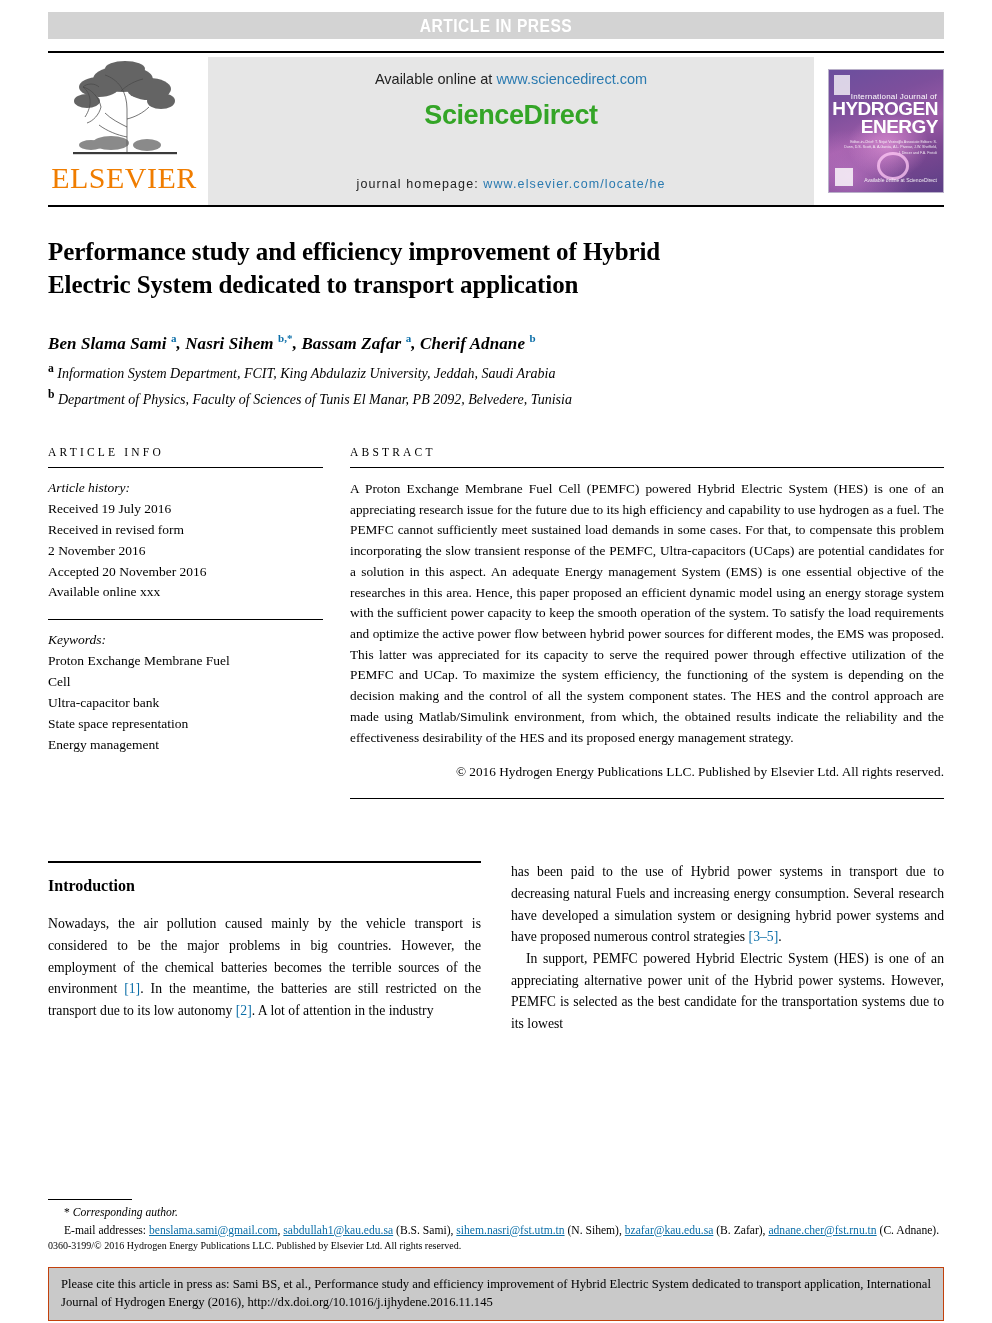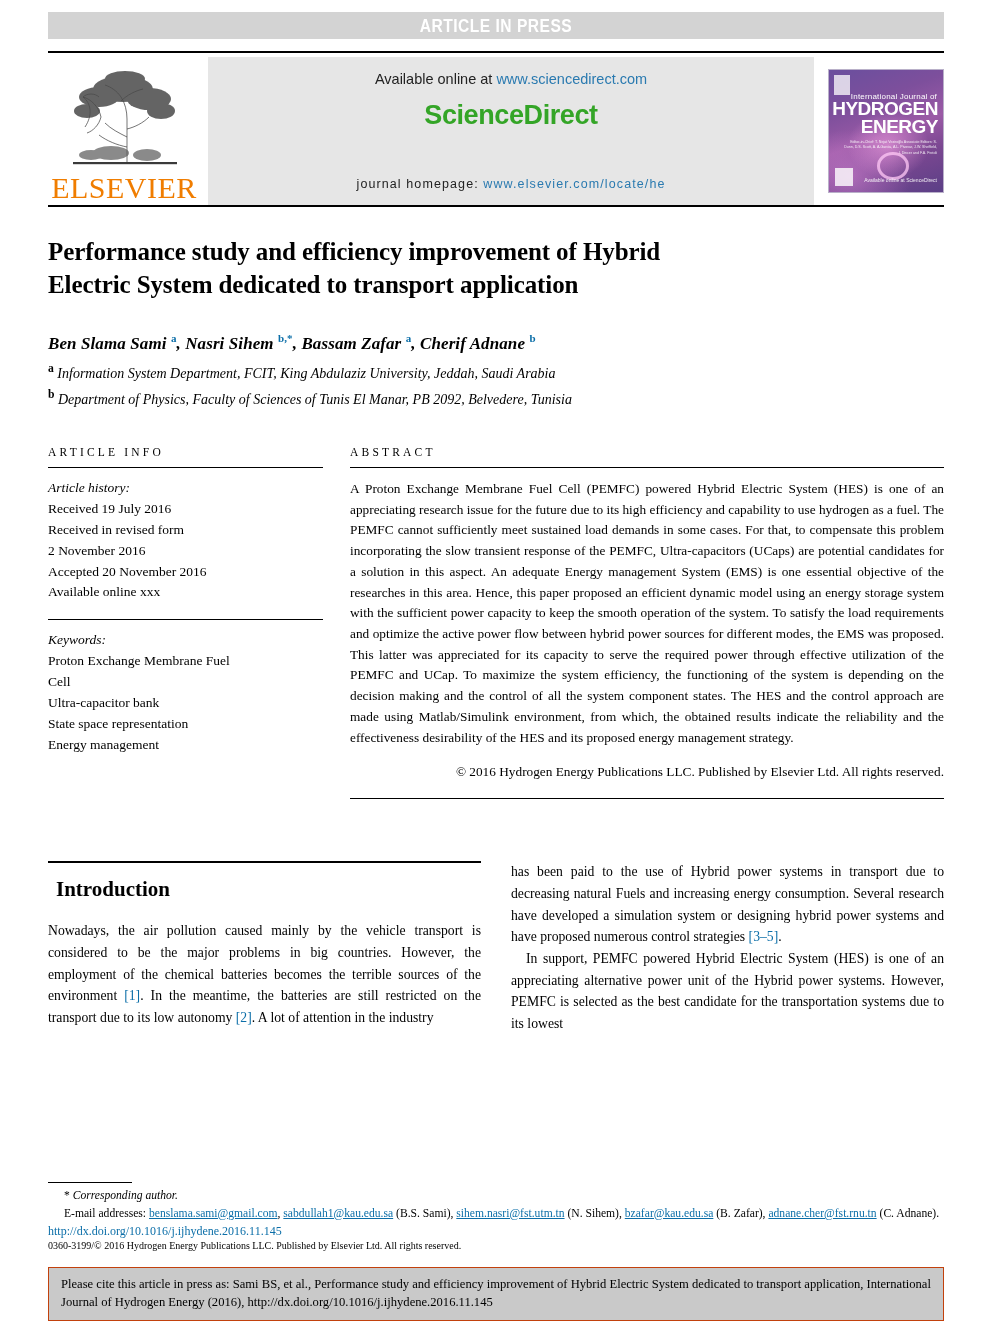--- a/index.html
+++ b/index.html
@@ -63,21 +63,21 @@
     align-items: stretch;
     height: 148px;
     margin-top: 4px;
   }
   .elsevier-cell {
     width: 152px;
     display: flex;
     flex-direction: column;
     align-items: center;
     justify-content: flex-end;
-    padding-bottom: 2px;
+    padding-bottom: 12px;
   }
   .tree-svg { display:block; }
   .elsevier-word {
     font-family: "Liberation Serif", serif;
     font-size: 30px;
     letter-spacing: 0.5px;
     color: #f07d00;
     line-height: 1;
     margin-top: 2px;
   }
@@ -284,22 +284,22 @@
     column-gap: 30px;
   }
   .bcol { flex: 1; }
   .intro-rule {
     border-top: 2.5px solid #000;
     margin-bottom: 14px;
   }
   .intro-head {
     font-family: "Liberation Serif", serif;
     font-weight: bold;
-    font-size: 21px;
-    margin: 0 0 18px 8px;
+    font-size: 16px;
+    margin: 0 0 18px 0;
   }
   .btext {
     font-family: "Liberation Serif", serif;
     font-size: 13.7px;
     line-height: 1.58;
     text-align: justify;
     margin: 0;
   }
   .btext + .btext { text-indent: 15px; }
   .ref { color: #0b6ea8; }
@@ -475,21 +475,20 @@
     <div class="bcol">
       <p class="btext"><span>has been paid to the use of Hybrid power systems in transport due to decreasing natural Fuels and increasing energy consumption. Several research have developed a simulation system or designing hybrid power systems and have proposed numerous control strategies </span><span class="ref">[3–5]</span><span>.</span></p>
       <p class="btext">In support, PEMFC powered Hybrid Electric System (HES) is one of an appreciating alternative power unit of the Hybrid power systems. However, PEMFC is selected as the best candidate for the transportation systems due to its lowest</p>
     </div>
   </div>
 
   <div class="foot">
     <div class="foot-rule"></div>
     <div class="foot-line foot-corr"><span class="star">*</span> <span>Corresponding author.</span></div>
     <div class="foot-line foot-mail"><span>E-mail addresses: </span><a href="#" class="link">benslama.sami@gmail.com</a><span>, </span><a href="#" class="link">sabdullah1@kau.edu.sa</a><span> (B.S. Sami), </span><a href="#" class="link">sihem.nasri@fst.utm.tn</a><span> (N. Sihem), </span><a href="#" class="link">bzafar@kau.edu.sa</a><span> (B. Zafar), </span><a href="#" class="link">adnane.cher@fst.rnu.tn</a><span> (C. Adnane).</span></div>
-    <div class="doi-line"><a href="#" class="link" style="text-decoration:none;">http://dx.doi.org/10.1016/j.ijhydene.2016.11.145</a></div>
     <div class="issn-line">0360-3199/© 2016 Hydrogen Energy Publications LLC. Published by Elsevier Ltd. All rights reserved.</div>
   </div>
 
   <div class="cite-box">
     <div class="cite-text">Please cite this article in press as: Sami BS, et al., Performance study and efficiency improvement of Hybrid Electric System dedicated to transport application, International Journal of Hydrogen Energy (2016), http://dx.doi.org/10.1016/j.ijhydene.2016.11.145</div>
   </div>
 
 </div>
 
 </body></html>

